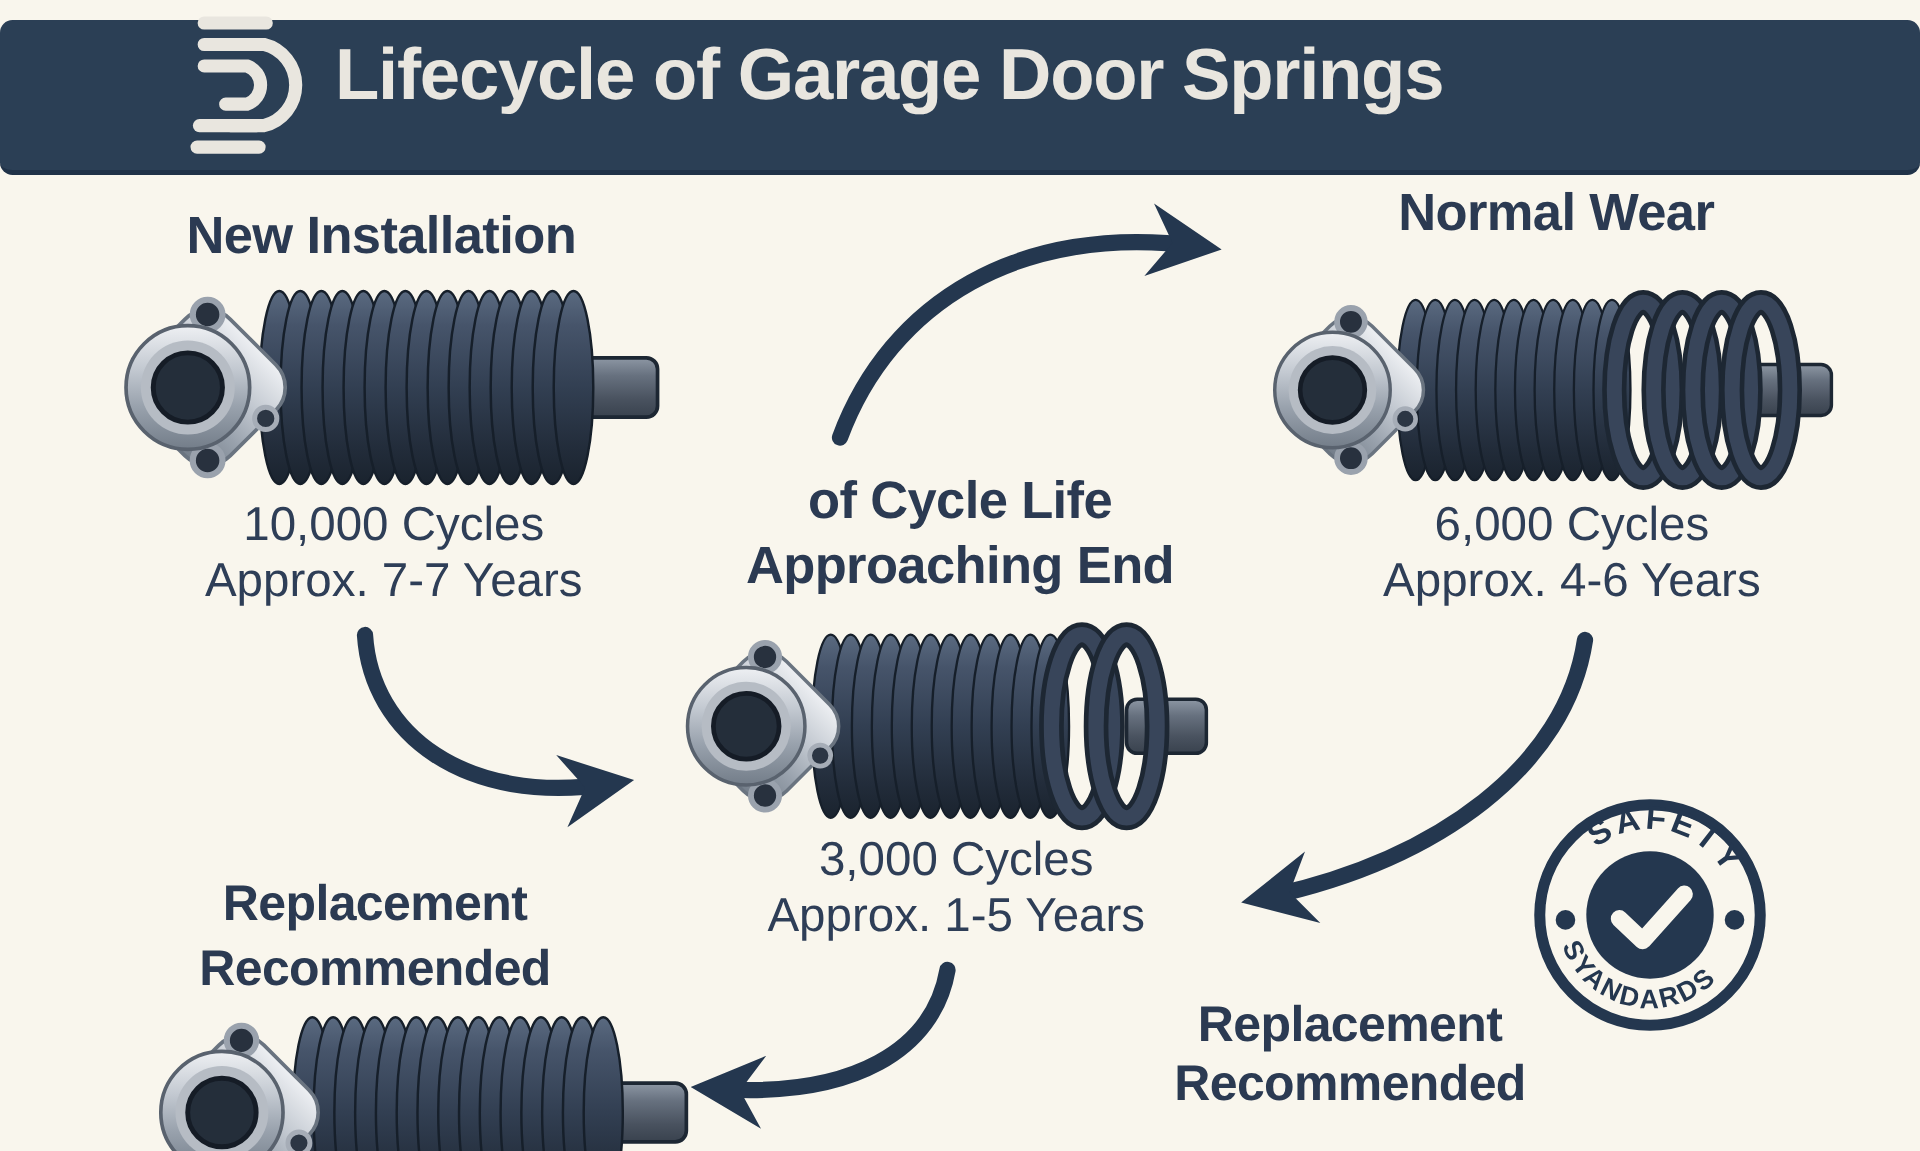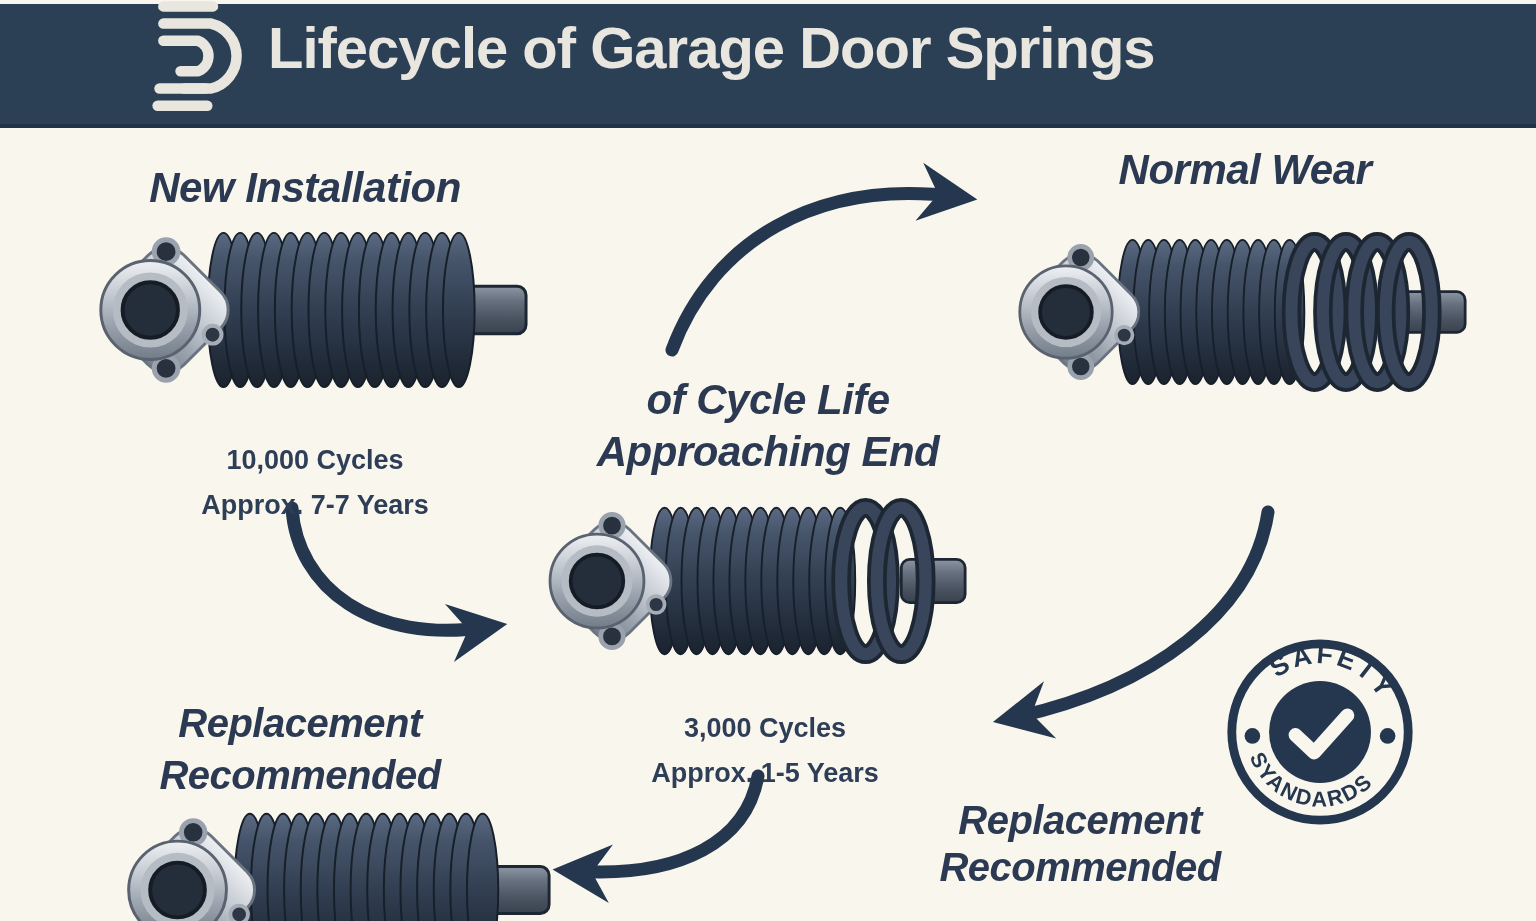--- a/index.html
+++ b/index.html
@@ -4,40 +4,39 @@
 <style>
   html,body { margin:0; padding:0; background:#e8e8e8; }
   .canvas {
     position:relative; width:1536px; height:921px; overflow:hidden;
     background:#f9f6ed;
     font-family:"Liberation Sans", sans-serif;
     color:#2b3a52;
   }
   
   .header {
-    position:absolute; left:0; top:4px; width:1536px; height:120px;
+    position:absolute; left:0; top:16px; width:1536px; height:120px;
     background:#2b3f55; border-bottom:4px solid #203248;
-    display:flex; align-items:center;
+    display:flex; align-items:center;border-radius:10px;
   }
   .logo { position:absolute; left:150px; top:-6px; }
   .title {
     position:absolute; left:268px; top:10px; width:1150px;
     font-size:58px; font-weight:700; letter-spacing:-1px; color:#e9e6df;
     white-space:nowrap;
   }
   
   .stage-title {
     position:absolute; text-align:center;
     font-size:42px; font-weight:700; letter-spacing:-0.5px; color:#2b3a52;
     line-height:52px;
-    font-style:italic;
   }
   .caption {
     position:absolute; text-align:center;
-    font-size:27px; font-weight:700; color:#2e3e57; line-height:45px;margin-top:40px;
+    font-size:38px; font-weight:400; color:#2e3e57; line-height:45px;
   }
   .spring { position:absolute; }
   .arrows { position:absolute; left:0; top:0; width:1536px; height:921px; }
   .badge  { position:absolute; left:1222px; top:634px; }
 </style>
 </head>
 <body>
 
 <div class="canvas">
 
@@ -159,20 +158,24 @@
          <ellipse cx="403" cy="95" rx="25" ry="76" stroke="#38455a" stroke-width="13"></ellipse>
         </g>
       <g>
           <ellipse cx="437" cy="95" rx="25" ry="76" stroke="#1d2733" stroke-width="21"></ellipse>
          <ellipse cx="437" cy="95" rx="25" ry="76" stroke="#38455a" stroke-width="13"></ellipse>
         </g>
     </g>
     <use href="#flangeDef"></use>
   </svg>
 
+  <div class="caption" style="left:1035px; top:398px; width:445px;">
+    <div>6,000 Cycles</div>
+    <div>Approx. 4-6 Years</div>
+  </div>
 
   <div class="stage-title" style="left:548px; top:374px; width:440px;">
     <div>of Cycle Life</div>
     <div>Approaching End</div>
   </div>
 
   <svg class="spring" style="left:535px; top:490px;" width="432" height="182" viewBox="0 0 460 190">
     <rect x="390" y="72" width="68" height="46" rx="9" fill="url(#shaftGrad)" stroke="#1d2733" stroke-width="3"></rect>
     <g fill="url(#coilGrad)" stroke="#161f2a" stroke-width="2">
       <ellipse cx="138" cy="95" rx="16" ry="78"></ellipse>

